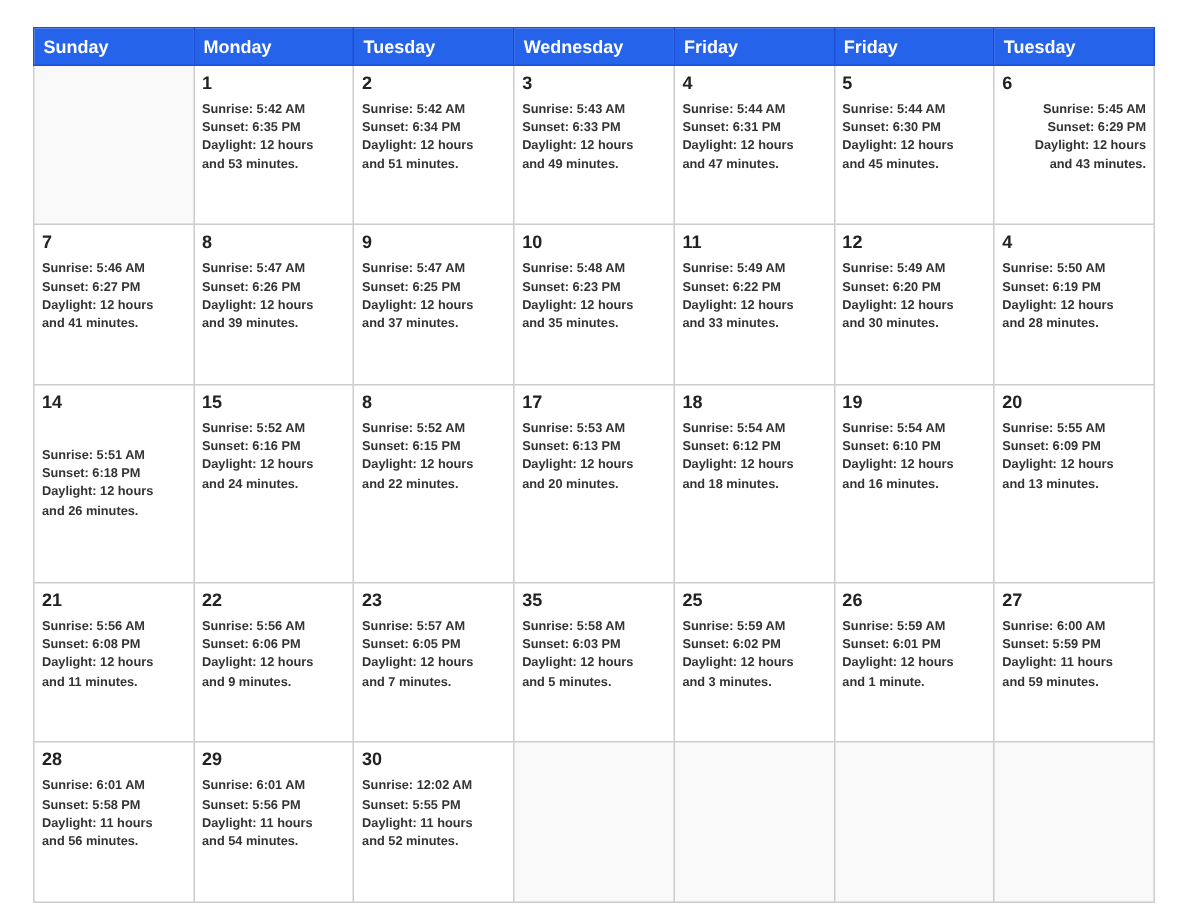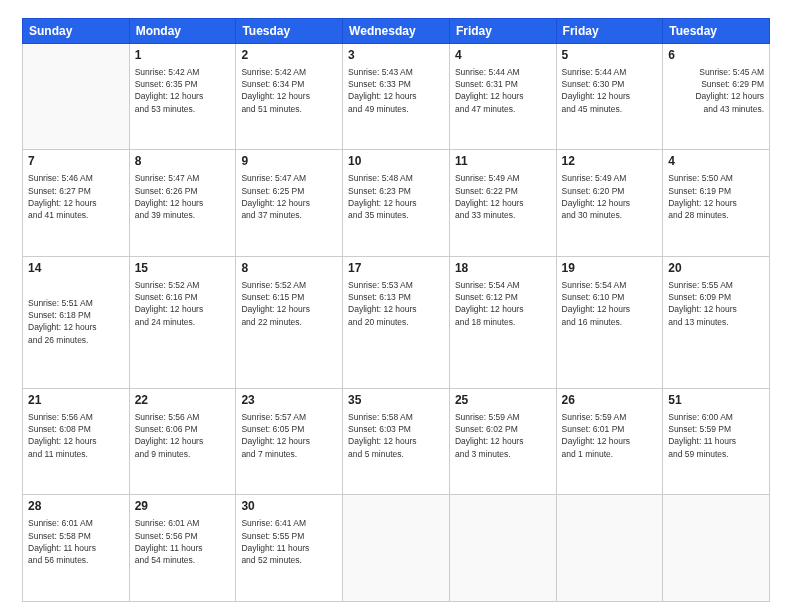--- a/index.html
+++ b/index.html
@@ -71,20 +71,21 @@
     }
     .day-num {
       font-size: 12px;
       font-weight: bold;
       margin-bottom: 2px;
     }
     .day-info {
       font-size: 8.5px;
       color: #333;
       line-height: 1.45;
+      font-weight: bold;
     }
     .empty-cell {
       background: #f9f9f9;
     }
   </style>
 </head>
 <body>
 
 <div class="page">
 
@@ -286,21 +287,21 @@
 and 3 minutes.</div>
           </td>
           <td>
             <div class="day-num">26</div>
             <div class="day-info" style="white-space: pre-line;">Sunrise: 5:59 AM
 Sunset: 6:01 PM
 Daylight: 12 hours
 and 1 minute.</div>
           </td>
           <td>
-            <div class="day-num">51</div>
+            <div class="day-num">27</div>
             <div class="day-info" style="white-space: pre-line;">Sunrise: 6:00 AM
 Sunset: 5:59 PM
 Daylight: 11 hours
 and 59 minutes.</div>
           </td>
         </tr>
         <tr>
           <td>
             <div class="day-num">28</div>
             <div class="day-info" style="white-space: pre-line;">Sunrise: 6:01 AM
@@ -310,21 +311,21 @@
           </td>
           <td>
             <div class="day-num">29</div>
             <div class="day-info" style="white-space: pre-line;">Sunrise: 6:01 AM
 Sunset: 5:56 PM
 Daylight: 11 hours
 and 54 minutes.</div>
           </td>
           <td>
             <div class="day-num">30</div>
-            <div class="day-info" style="white-space: pre-line;">Sunrise: 6:41 AM
+            <div class="day-info" style="white-space: pre-line;">Sunrise: 12:02 AM
 Sunset: 5:55 PM
 Daylight: 11 hours
 and 52 minutes.</div>
           </td>
           <td class="empty-cell"></td>
           <td class="empty-cell"></td>
           <td class="empty-cell"></td>
           <td class="empty-cell"></td>
         </tr>
       </tbody>

